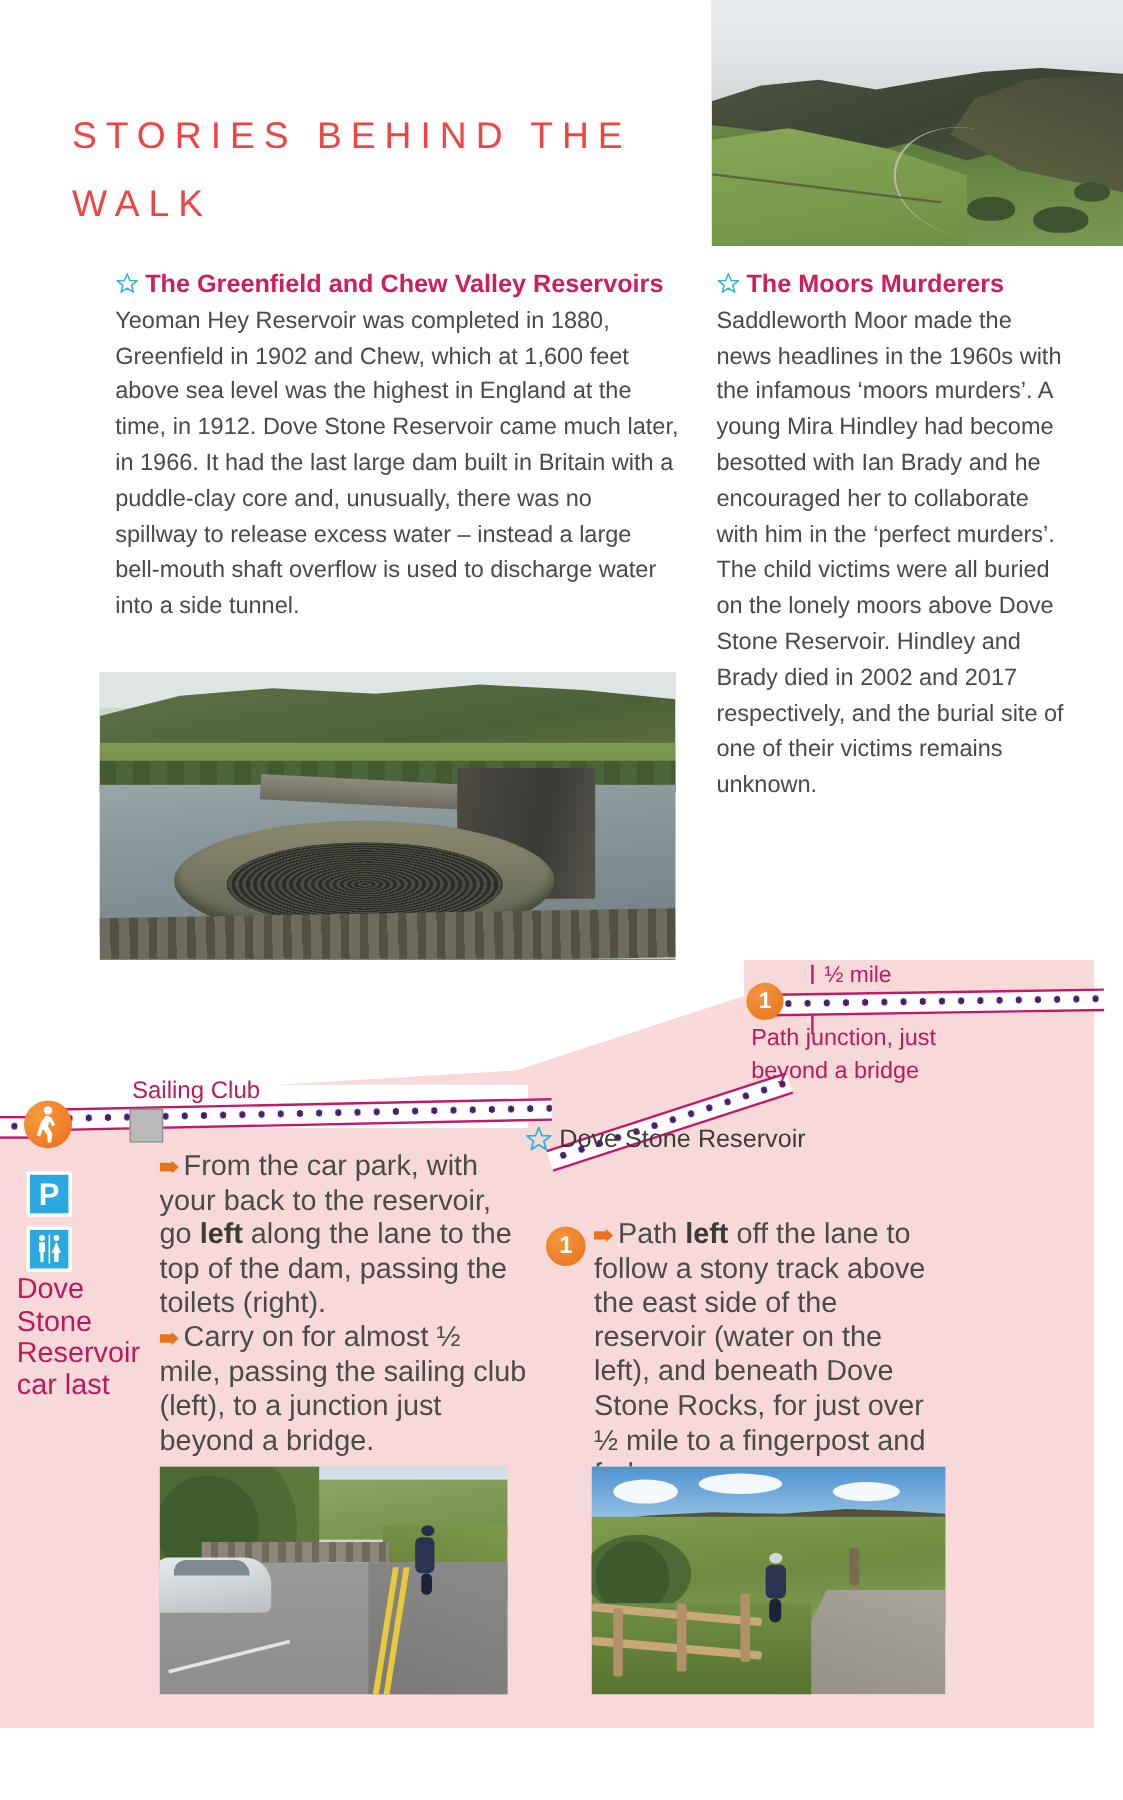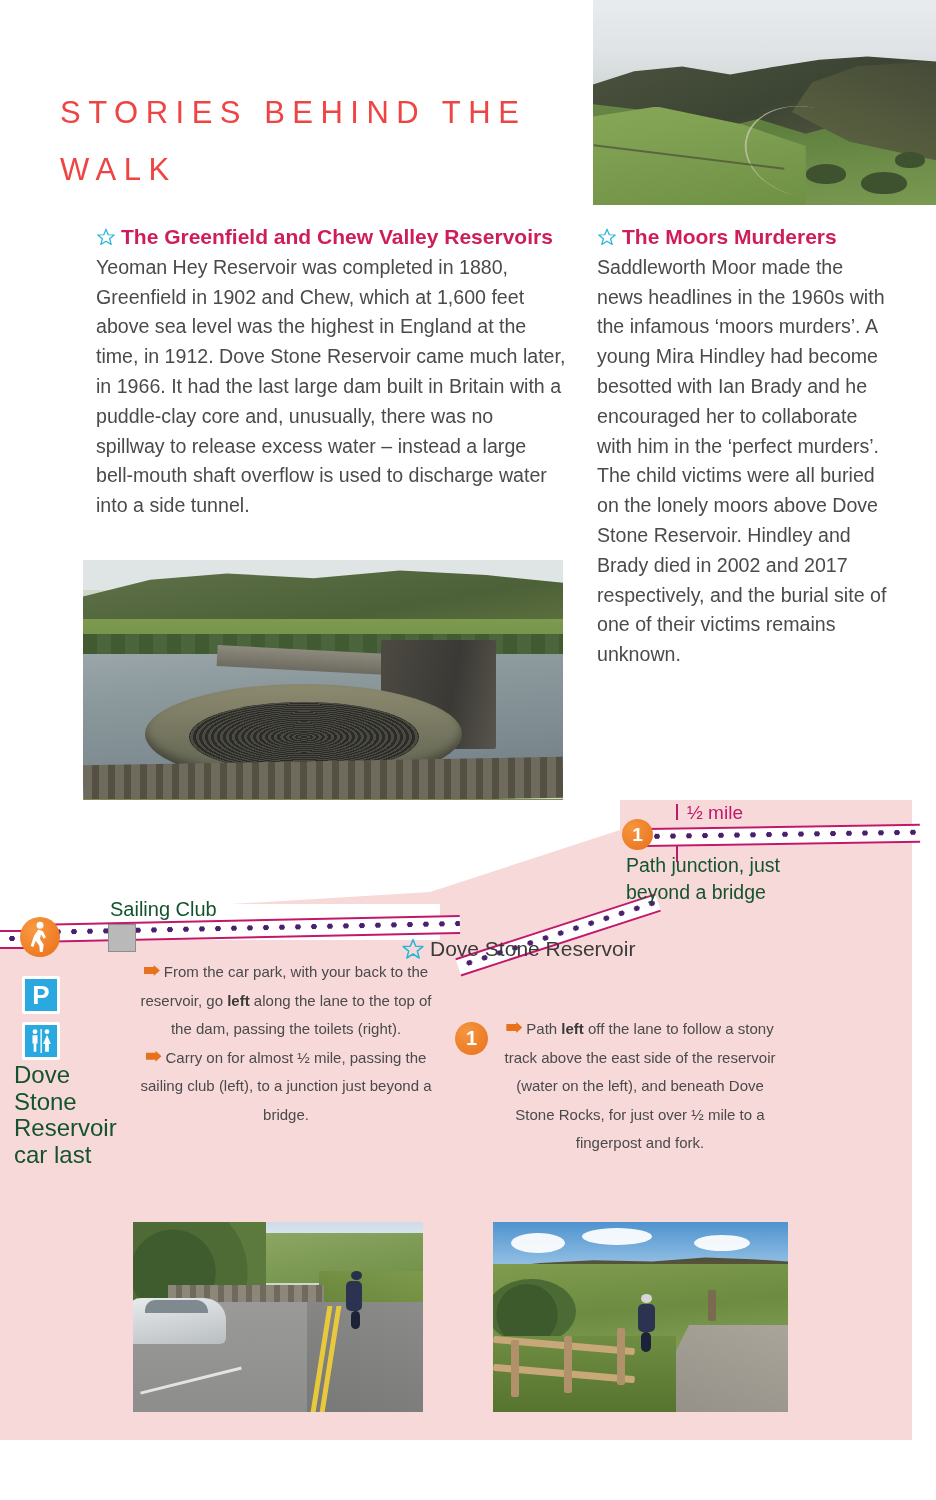--- a/index.html
+++ b/index.html
@@ -95,27 +95,27 @@
   .mile-label{position:absolute;color:#c2186a;font-size:19px;}
 
   .marker{position:absolute;border-radius:50%;
     background:radial-gradient(circle at 35% 30%,#f6953f,#e8711c);
     color:#ffffff;font-weight:700;text-align:center;}
   .walk-icon{position:absolute;width:40px;height:40px;border-radius:50%;
     background:radial-gradient(circle at 35% 30%,#f89a41,#ea6f18);}
 
   .sq-sailing{position:absolute;width:26px;height:26px;background:#b9b9b9;
     border:1.5px solid #8e8e8e;}
-  .lbl{position:absolute;color:#14532d;}
+  .lbl{position:absolute;color:#be185d;}
 
   .sign{position:absolute;width:38px;height:38px;background:#29a9e0;
     border:3px solid #ffffff;box-sizing:border-box;border-radius:2px;
     color:#ffffff;font-weight:700;text-align:center;}
 
-  .dir-col{position:absolute;font-size:15px;line-height:28.6px;color:#4a4a4a;text-align:center;}
+  .dir-col{position:absolute;font-size:24px;line-height:28.6px;color:#4a4a4a;}
   #dir-left{left:133px;top:958px;width:306px;}
   #dir-right{left:495px;top:1015px;width:290px;}
   .arrow{display:inline-block;width:16px;height:11px;margin-right:4px;
     background:#e8711c;vertical-align:1px;
     clip-path:polygon(0 18%,62% 18%,62% 0,100% 50%,62% 100%,62% 82%,0 82%);}
   b{color:#3a3a3a;}
 
   .loc-star-lbl{position:absolute;color:#3a3a3a;font-size:21px;}
 
   
@@ -274,21 +274,21 @@
       </svg>
     </div>
 
     <div class="lbl" style="left:14px;top:262px;font-size:24px;line-height:26.5px;width:110px;">
       <span>Dove</span><br>
       <span>Stone</span><br>
       <span>Reservoir</span><br>
       <span>car last</span>
     </div>
 
-    <div class="loc-star-lbl" style="left:401px;top:137px;">
+    <div class="loc-star-lbl" style="left:437px;top:137px;">
       <span class="star" style="width:24px;height:24px;vertical-align:-5px;">
         <svg viewBox="0 0 24 24" width="24" height="24">
           <path d="M12 2.6 L14.7 9.3 L21.9 9.6 L16.3 14.1 L18.2 21 L12 17 L5.8 21 L7.7 14.1 L2.1 9.6 L9.3 9.3 Z" fill="none" stroke="#29b6d8" stroke-width="1.5" stroke-linejoin="round"></path>
         </svg>
       </span><span>Dove Stone Reservoir</span>
     </div>
 
     <div class="marker" style="left:455px;top:222px;width:33px;height:33px;line-height:33px;font-size:20px;">1</div>
   </div>
 

